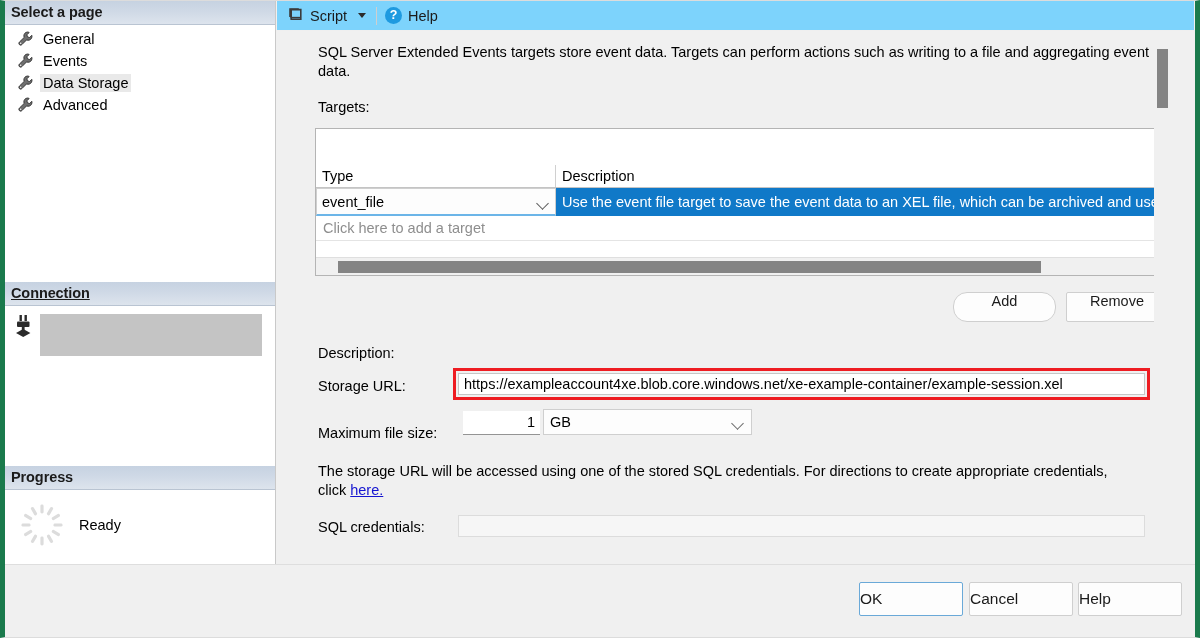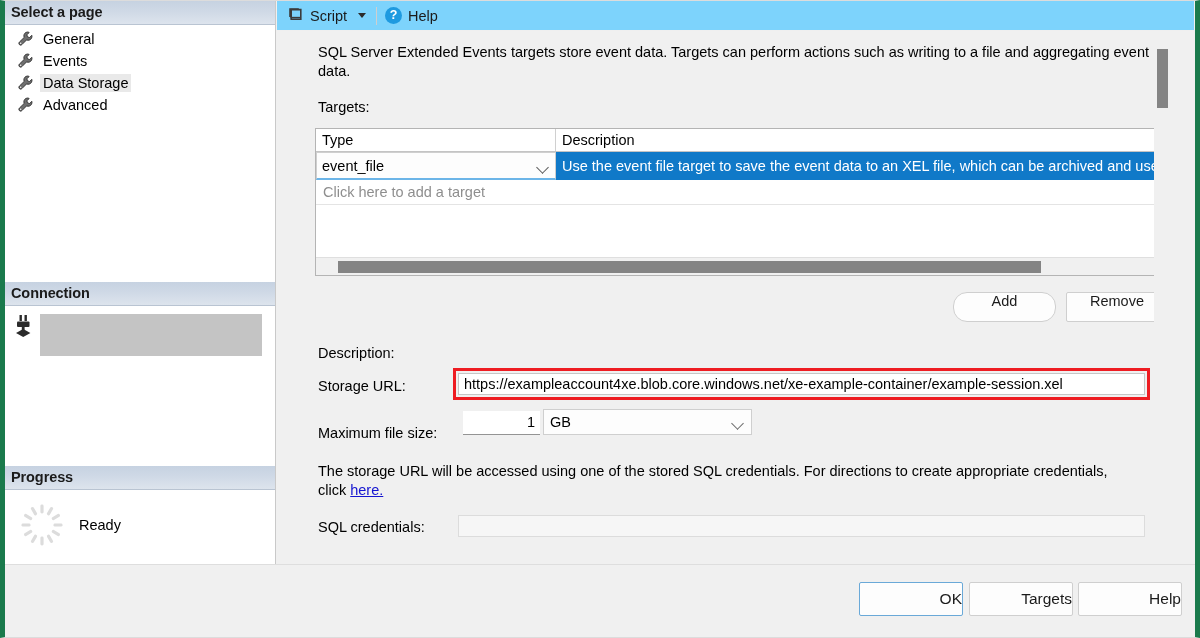--- a/index.html
+++ b/index.html
@@ -179,20 +179,21 @@
     width: 851px; height: 148px;
     background: #ffffff;
     border: 1px solid #b4b4b4;
     overflow: hidden;
   }
   #grid-head {
     display: flex;
     height: 23px;
     border-bottom: 1px solid #c4c4c4;
     background: #ffffff;
+    margin-top: 36px;
   }
   .grid-th {
     font-size: 14.5px;
     color: #000;
     line-height: 22px;
     padding-left: 6px;
     border-right: 1px solid #d0d0d0;
   }
   #th-type { width: 240px; }
   #th-desc { flex: 1; }
@@ -383,21 +384,21 @@
   .footer-btn {
     position: absolute;
     top: 17px;
     width: 104px; height: 34px;
     background: #fdfdfd;
     border: 1px solid #cfcfcf;
     border-radius: 2px;
     font-size: 15.5px;
     color: #1b1b1b;
     line-height: 32px;
-    text-align: right;
+    text-align: left;
     cursor: default;
   }
   #ok-btn { left: 854px; border: 1px solid #6aa9d8; }
   #cancel-btn { left: 964px; }
   #help-btn { left: 1073px; }
 </style>
 </head>
 <body>
 
 <div id="window">
@@ -442,21 +443,21 @@
         <span class="wrench">
           <svg width="18" height="18" viewBox="0 0 18 18">
             <path d="M11.8 2.2c-1.9-.6-4 .4-4.7 2.3-.4 1-.3 2 .1 2.9L2.4 12.1c-.7.7-.7 1.8 0 2.5.7.7 1.8.7 2.5 0l4.7-4.7c.9.4 1.9.5 2.9.1 1.9-.7 2.9-2.8 2.3-4.7l-2.2 2.2-2.1-.6-.6-2.1 2.1-2.1z" fill="#6f6f6f" stroke="#2f2f2f" stroke-width="0.9"></path>
             <circle cx="3.7" cy="13.3" r="0.7" fill="#ffffff"></circle>
           </svg>
         </span>
         <span class="label">Advanced</span>
       </div>
     </div>
 
-    <div class="panel-header" style="margin-top:166px;">Connection</div>
+    <div class="panel-header" style="margin-top:166px;text-decoration:underline;">Connection</div>
     <div id="connection-body">
       <div id="conn-row">
         <span id="plug-icon">
           <svg width="24" height="28" viewBox="0 0 24 28">
             <rect x="8.5" y="1" width="2.4" height="6" fill="#2b2b2b"></rect>
             <rect x="13.5" y="1" width="2.4" height="6" fill="#2b2b2b"></rect>
             <rect x="6" y="7.5" width="12.5" height="5.5" rx="1" fill="#2b2b2b"></rect>
             <rect x="10.8" y="13" width="2.8" height="5" fill="#2b2b2b"></rect>
             <path d="M5 19 L12.2 15 L19.4 19 L12.2 23 Z" fill="#2b2b2b"></path>
           </svg>
@@ -561,17 +562,17 @@
 
     </div>
   </div>
 
   <div id="content-vscroll">
     <div id="content-vthumb"></div>
   </div>
 
   <div id="footer">
     <div class="footer-btn" id="ok-btn">OK</div>
-    <div class="footer-btn" id="cancel-btn">Targets</div>
+    <div class="footer-btn" id="cancel-btn">Cancel</div>
     <div class="footer-btn" id="help-btn">Help</div>
   </div>
 
 </div>
 
 </body></html>

